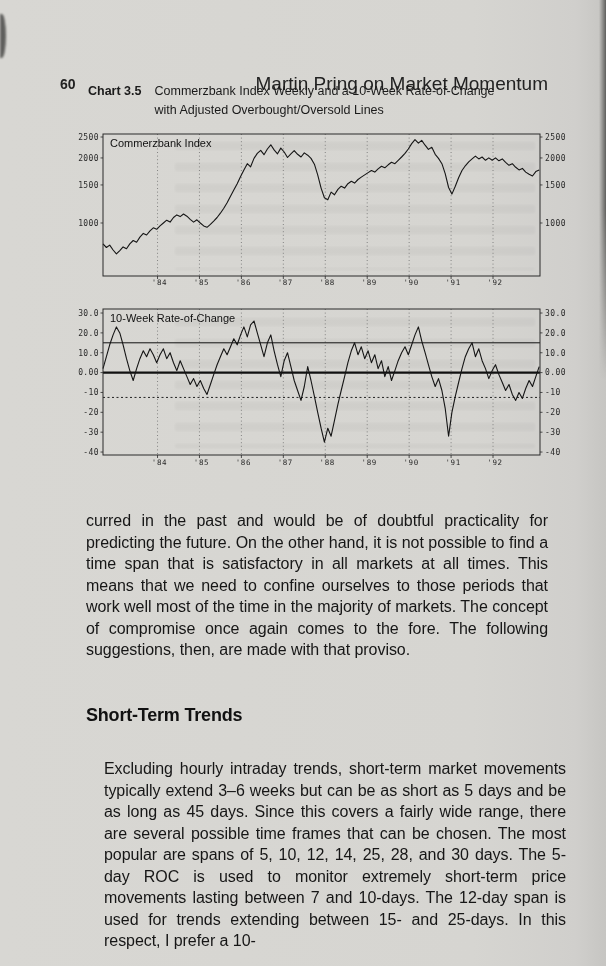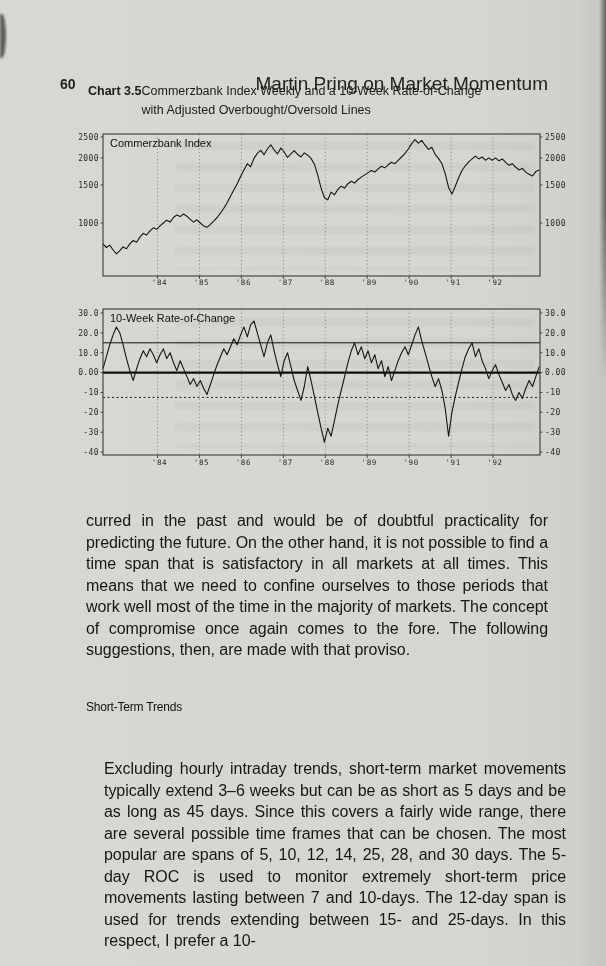--- a/index.html
+++ b/index.html
@@ -4,31 +4,31 @@
 <style>
   html,body{margin:0;padding:0;}
   body{
     width:606px;height:966px;position:relative;overflow:hidden;
     background:linear-gradient(90deg,#d8d7d3 0%,#d6d5d1 78%,#d0cfcc 95%,#c6c5c2 100%);
     font-family:"Liberation Sans",sans-serif;color:#1c1c1c;
   }
   .hdr{position:absolute;top:26px;left:60px;right:58px;display:flex;justify-content:space-between;align-items:center;margin-top:47px;}
   .hdr .pgnum{font-size:14px;font-weight:bold;color:#222;}
   .hdr .runtitle{font-size:19px;color:#222;}
-  .cap{position:absolute;top:82px;left:88px;display:flex;font-size:12.5px;line-height:18.5px;color:#1a1a1a;}
+  .cap{position:absolute;top:82px;left:88px;display:flex;gap:13px;font-size:12.5px;line-height:18.5px;color:#1a1a1a;}
   .cap .lbl{font-weight:bold;white-space:nowrap;}
   .cap .txt{width:358px;}
   svg.chart{position:absolute;left:50px;}
   #chart1{top:128px;}
   #chart2{top:302px;}
   .para{position:absolute;left:86px;width:462px;font-size:16px;line-height:21.5px;
         text-align:justify;letter-spacing:-0.05px;color:#161616;}
   #para1{top:494px;}
   #para2{top:742px;margin-left:18px;}
-  .h2{position:absolute;left:86px;top:690px;font-size:12px;font-weight:normal;letter-spacing:-0.2px;color:#111;}
+  .h2{position:absolute;left:86px;top:690px;font-size:18px;font-weight:bold;letter-spacing:-0.2px;color:#111;}
   .blob-left{position:absolute;left:0;top:14px;width:6px;height:44px;background:#4b4b49;
              border-radius:0 70% 70% 0 / 0 50% 50% 0;filter:blur(1px);opacity:.85;}
   .edge-right{position:absolute;right:0;top:0;width:7px;height:380px;
               background:linear-gradient(to left,rgba(40,40,38,.65),rgba(40,40,38,0));
               -webkit-mask-image:linear-gradient(to bottom,#000 55%,transparent);
               mask-image:linear-gradient(to bottom,#000 55%,transparent);}
   .ghost{position:absolute;opacity:.045;filter:blur(1.2px);pointer-events:none;
          background:repeating-linear-gradient(180deg,#4e4e4e 0 8px,transparent 8px 21px);}
   #ghost1{left:175px;top:142px;width:360px;height:128px;}
   #ghost2{left:175px;top:318px;width:360px;height:130px;}

